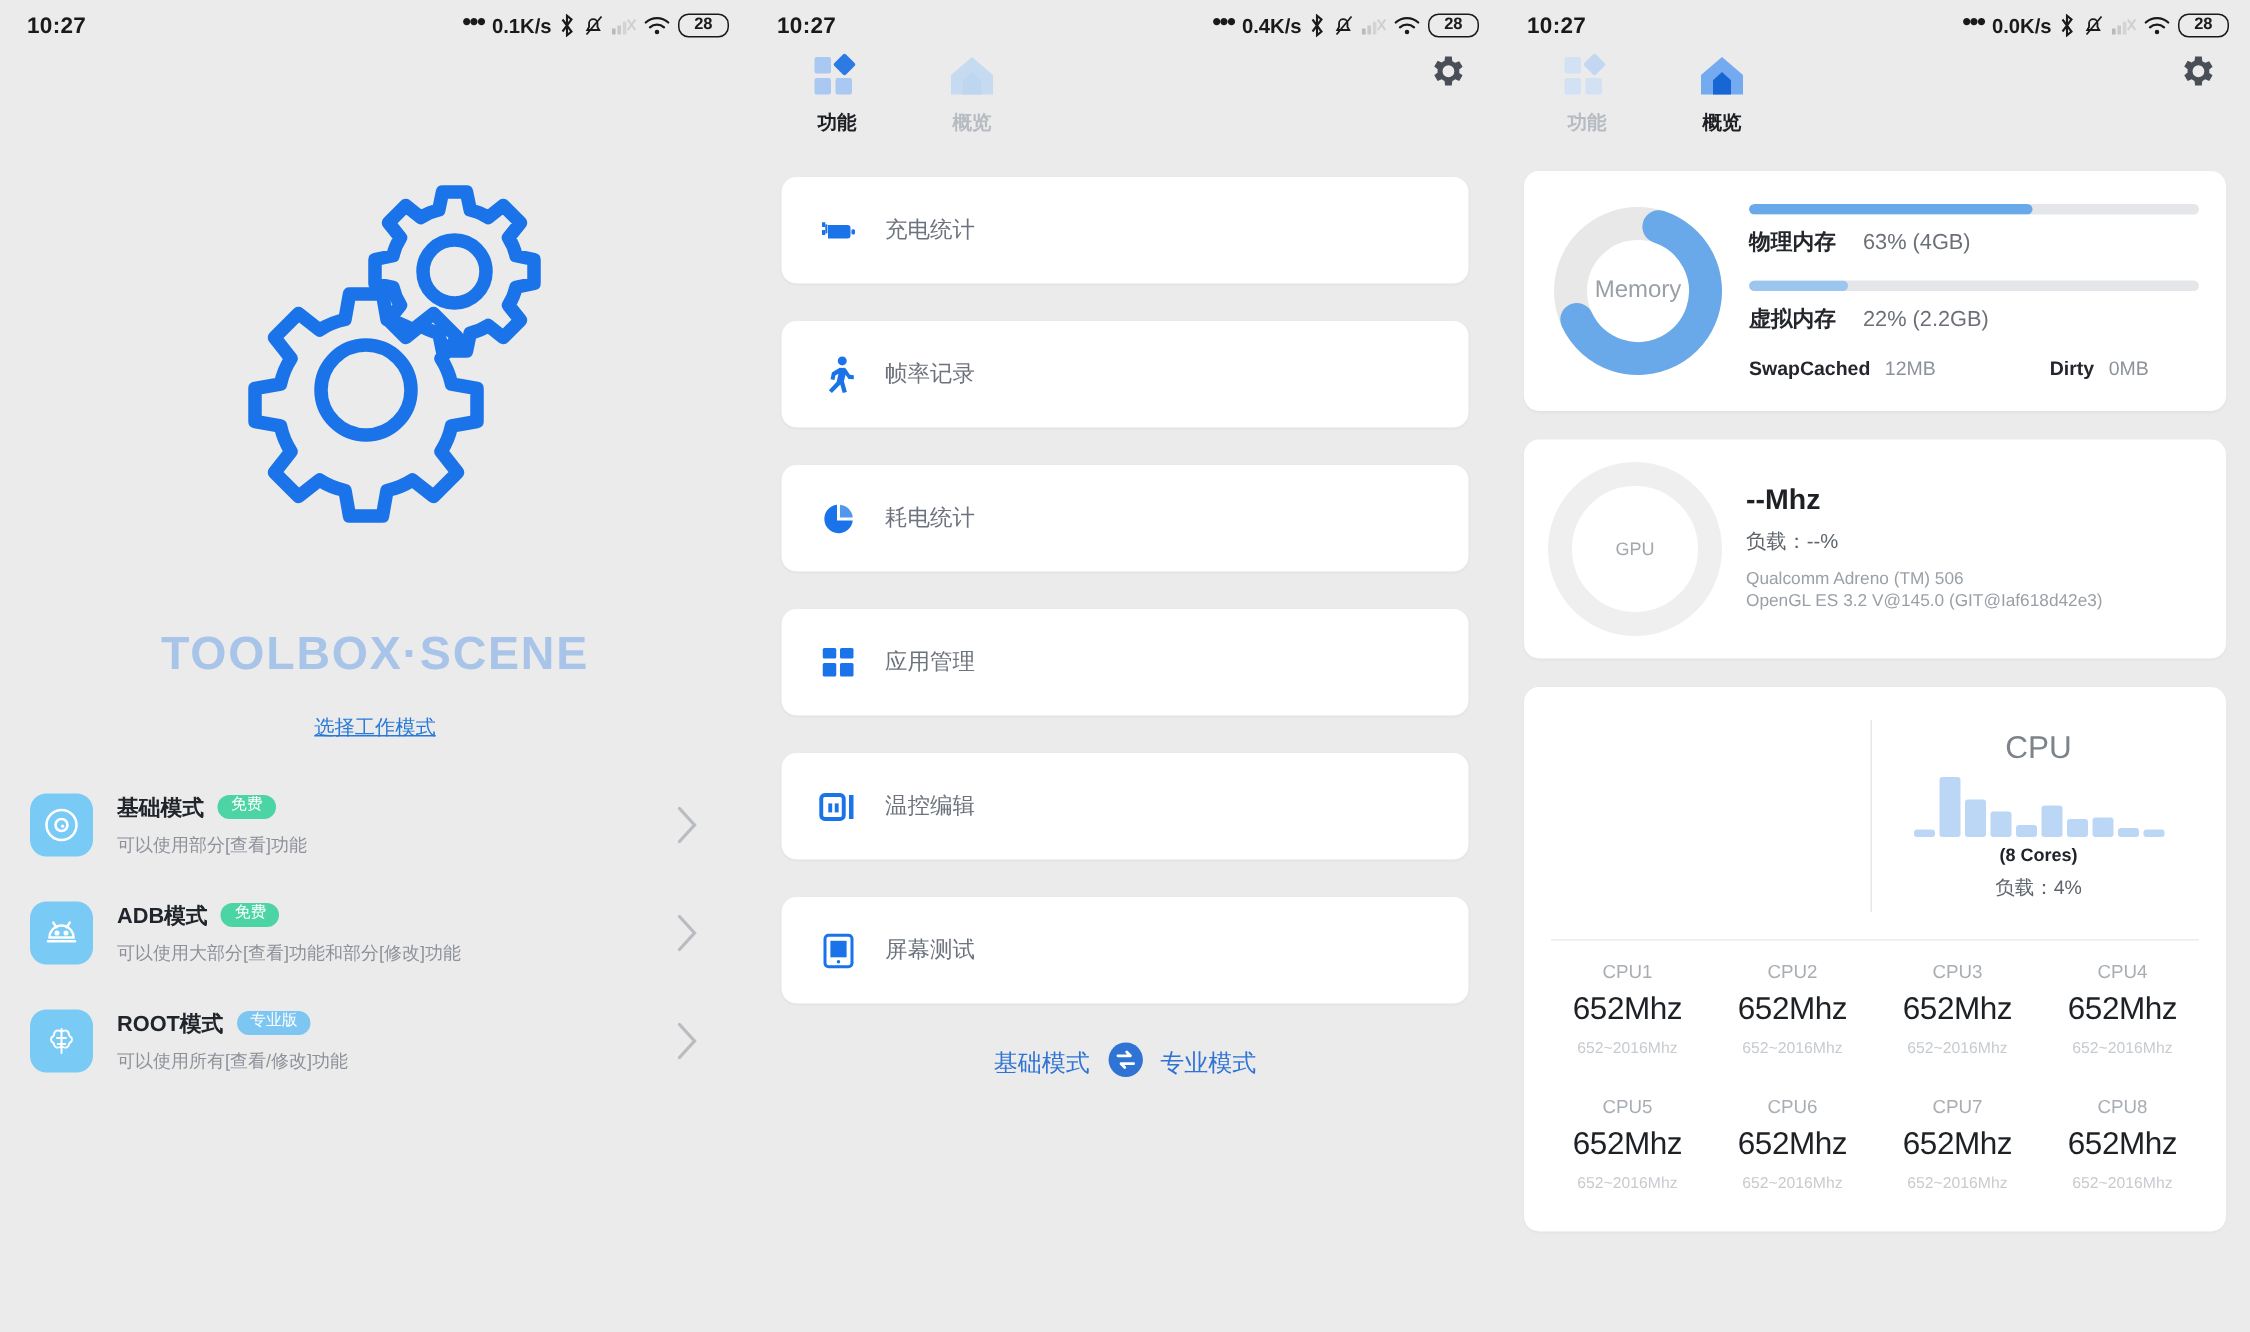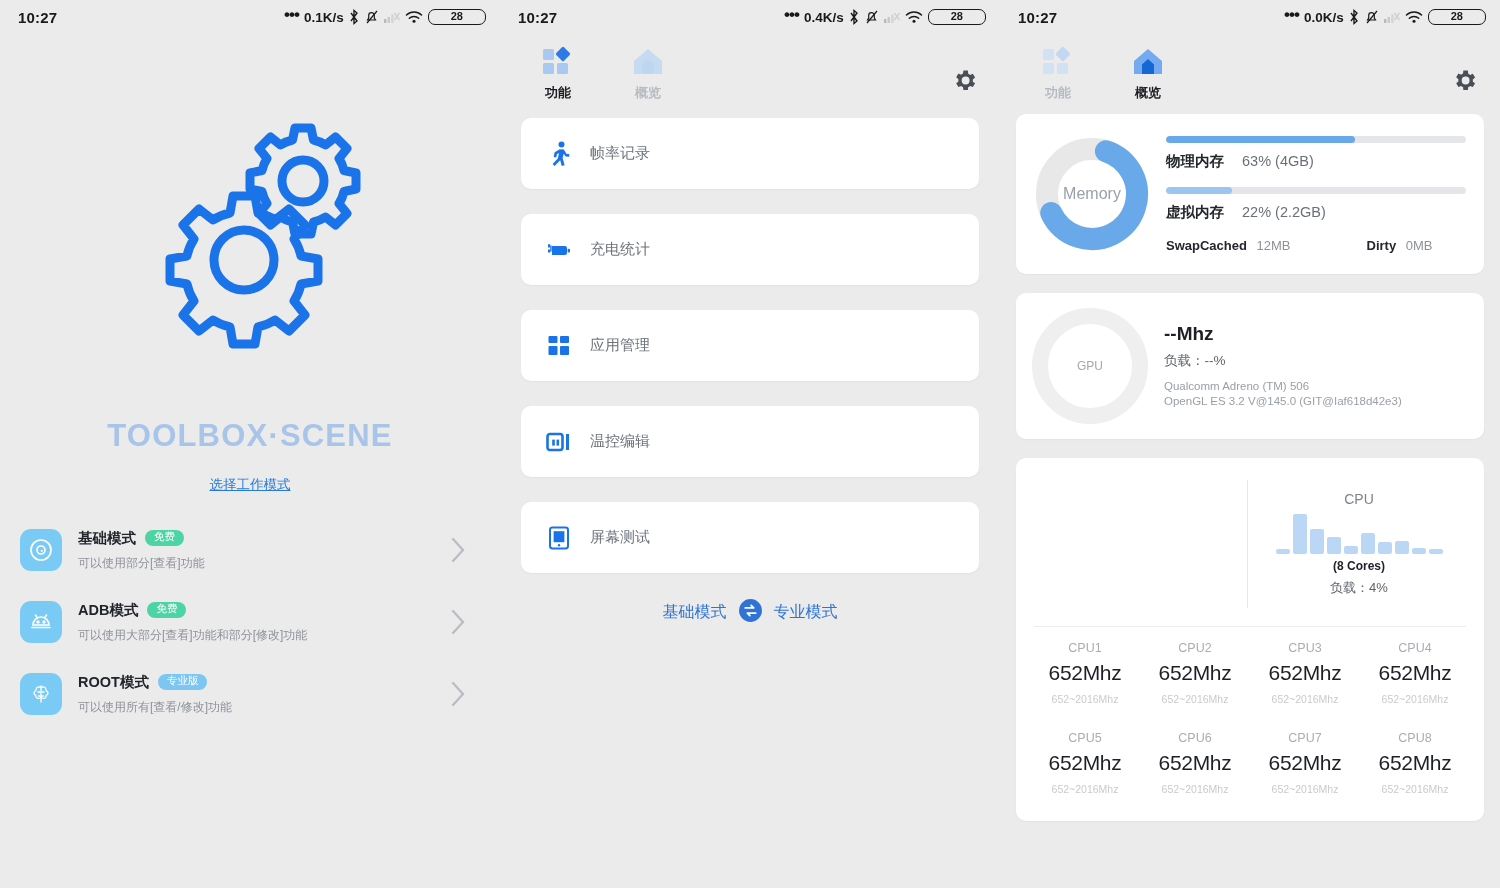--- a/index.html
+++ b/index.html
@@ -17,21 +17,21 @@
     height: 34px; display: flex; align-items: center;
     padding: 0 14px 0 18px; font-size: 15px; font-weight: bold; color: #1a1a1a;
   }
   .sb-time { letter-spacing: .2px; }
   .sb-right { margin-left: auto; display: flex; align-items: center; gap: 5px; }
   .sb-dots { font-size: 17px; letter-spacing: -1px; color: #1a1a1a; position: relative; top: -2px;}
   .sb-speed { font-size: 13.5px; font-weight: bold; }
   .sb-ic { display:inline-flex; align-items:center; }
   .sb-batt {
     border: 1.6px solid #1a1a1a; border-radius: 7px; font-size: 11px;
-    padding: 0px 22px 1px; line-height: 13px; font-weight: bold; min-width: 30px; text-align:center;
+    padding: 0px 10px 1px; line-height: 13px; font-weight: bold; min-width: 30px; text-align:center;
   }
 
   
   .logo-wrap { display:flex; justify-content:center; margin-top: 80px; }
   .brand {
     text-align:center; margin-top: 34px;
     font-size: 31px; font-weight: bold; letter-spacing: 1.2px; color: #a8c4e8;
   }
   .sub-title { text-align:center; margin-top: 22px; font-size: 13.5px; color: #2979d8; text-decoration: underline; }
   .modes { margin-top: 20px; padding: 0 18px 0 20px; }
@@ -44,21 +44,21 @@
   .mode-body { margin-left: 16px; flex: 1; }
   .mode-title-line { display:flex; align-items:center; gap: 9px; }
   .mode-title { font-size: 14.5px; font-weight: bold; color: #20242b; }
   .badge { font-size: 10.5px; color: #fff; border-radius: 9px; padding: 2px 9px 3px; line-height: 1; font-family: Liberation Serif, serif; }
   .badge.free { background: #4dd4a5; }
   .badge.pro { background: #7ec6f2; }
   .mode-desc { font-size: 12px; color: #8d929a; margin-top: 7px; }
   .chev { color: #b9bcc1; font-size: 0; flex: none; margin-right: 16px; }
 
   
-  .tabbar { display:flex; align-items:flex-end; height: 68px; padding: 0 22px 0 26px; }
+  .tabbar { display:flex; height: 68px; padding: 0 22px 0 26px; }
   .tab { display:flex; flex-direction:column; align-items:center; width: 64px; margin-right: 26px; }
   .tab-label { font-size: 13px; font-weight: bold; margin-top: 5px; }
   .tab.active .tab-label { color: #1d1f23; }
   .tab.inactive .tab-label { color: #b7bcc3; }
   .gear-btn { margin-left:auto; margin-bottom: 4px; }
 
   
   .fn-list { padding: 16px 21px 0 21px; }
   .fn-card {
     background: #fff; border-radius: 10px; height: 71px;
@@ -102,21 +102,21 @@
   .gpu-right { margin-left: 16px; }
   .gpu-mhz { font-size: 19px; font-weight: bold; color:#1d2025; }
   .gpu-load { font-size: 13.5px; color:#5f646b; margin-top: 7px; }
   .gpu-meta { font-size: 11.5px; color:#9aa0a7; margin-top: 9px; line-height: 15px; }
 
   .cpu-card { padding: 16px 14px 14px; }
   .cpu-top { display:flex; min-height: 140px; }
   .cpu-top-left { flex: 1; }
   .cpu-divider { width:1px; background:#e7e7e9; margin: 6px 0; }
   .cpu-top-right { width: 222px; display:flex; flex-direction:column; align-items:center; justify-content:center; }
-  .cpu-title { font-size: 14px; color:#7d838b; margin-bottom: 7px; }
+  .cpu-title { font-size: 21px; color:#7d838b; margin-bottom: 7px; }
   .spark { display:flex; align-items:flex-end; height: 40px; gap: 3px; }
   .spark i { width: 14px; background:#bcd7f5; border-radius: 2px; display:block; }
   .cpu-cores { font-size: 12px; font-weight:bold; color:#20242a; margin-top: 5px; }
   .cpu-load { font-size: 13px; color:#5f646b; margin-top: 6px; }
   .cpu-sep { height:1px; background:#ececee; margin: 12px 4px 0; }
   .core-grid { display:grid; grid-template-columns: repeat(4,1fr); }
   .core-cell { text-align:center; padding: 14px 0 12px; }
   .core-name { font-size: 12.5px; color:#a9aeb4; }
   .core-freq { font-size: 21px; color:#1d2025; margin-top: 6px; letter-spacing:-.3px;}
   .core-range { font-size: 10.5px; color:#c7cbcf; margin-top: 8px; }
@@ -307,40 +307,49 @@
         <svg width="27" height="27" viewBox="0 0 24 24">
           <path fill="#4a4f57" d="M19.4 13a7.6 7.6 0 0 0 0-2l2-1.6-2-3.4-2.4 1a7.6 7.6 0 0 0-1.7-1L15 3.2H11l-.3 2.6a7.6 7.6 0 0 0-1.7 1l-2.4-1-2 3.4 2 1.6a7.6 7.6 0 0 0 0 2l-2 1.6 2 3.4 2.4-1a7.6 7.6 0 0 0 1.7 1l.3 2.6h4l.3-2.6a7.6 7.6 0 0 0 1.7-1l2.4 1 2-3.4zM13 15.5A3.5 3.5 0 1 1 16.5 12 3.5 3.5 0 0 1 13 15.5z"></path>
         </svg>
       </div>
     </div>
 
     <div class="fn-list">
 
       <div class="fn-card">
         <div class="fn-icon">
-          <svg width="24" height="26" viewBox="0 0 24 26" fill="#1a73e8">
-            <circle cx="14.5" cy="3.6" r="3"></circle>
-            <path d="M12.8 8.2 7.6 11.3l-.9 4.6 2.6.5.6-3.1 2.1-1.2-1.2 5.4-5.2 5.6 2 1.9 5.6-5.7 1.6 5.7 2.8-.7-2-7.2 1.1-4.3 2 2.8 3.5.2v-2.7l-2.6-.2-2.3-3.6c-.7-1-1.6-1.3-2.5-.9z"></path>
-          </svg>
-        </div>
-        <div class="fn-label">帧率记录</div>
-      </div>
-
-      <div class="fn-card">
-        <div class="fn-icon">
           <svg width="26" height="20" viewBox="0 0 26 20" fill="#1a73e8">
             <path d="M6 6h13a2 2 0 0 1 2 2v5a2 2 0 0 1-2 2H6z"></path>
             <rect x="21.6" y="8.8" width="2.4" height="3.6" rx="1"></rect>
             <path d="M2 4.2h2.2v3.2H2zM2 9.4h2.2v3.2H2z"></path>
             <path d="M4.2 5.6h1.4v6H4.2z"></path>
           </svg>
         </div>
         <div class="fn-label">充电统计</div>
       </div>
 
+      <div class="fn-card">
+        <div class="fn-icon">
+          <svg width="24" height="26" viewBox="0 0 24 26" fill="#1a73e8">
+            <circle cx="14.5" cy="3.6" r="3"></circle>
+            <path d="M12.8 8.2 7.6 11.3l-.9 4.6 2.6.5.6-3.1 2.1-1.2-1.2 5.4-5.2 5.6 2 1.9 5.6-5.7 1.6 5.7 2.8-.7-2-7.2 1.1-4.3 2 2.8 3.5.2v-2.7l-2.6-.2-2.3-3.6c-.7-1-1.6-1.3-2.5-.9z"></path>
+          </svg>
+        </div>
+        <div class="fn-label">帧率记录</div>
+      </div>
+
+      <div class="fn-card">
+        <div class="fn-icon">
+          <svg width="24" height="24" viewBox="0 0 24 24" fill="#1a73e8">
+            <path d="M11 2.5A9.5 9.5 0 1 0 21.5 13H11z"></path>
+            <path d="M13 2.5V11h8.5A9.5 9.5 0 0 0 13 2.5z" opacity=".75"></path>
+          </svg>
+        </div>
+        <div class="fn-label">耗电统计</div>
+      </div>
 
       <div class="fn-card">
         <div class="fn-icon">
           <svg width="24" height="24" viewBox="0 0 24 24" fill="#1a73e8">
             <rect x="1.5" y="2" width="9" height="7" rx="1"></rect>
             <rect x="13" y="2" width="9" height="7" rx="1"></rect>
             <rect x="1.5" y="12" width="9" height="9" rx="1"></rect>
             <rect x="13" y="12" width="9" height="9" rx="1"></rect>
           </svg>
         </div>

